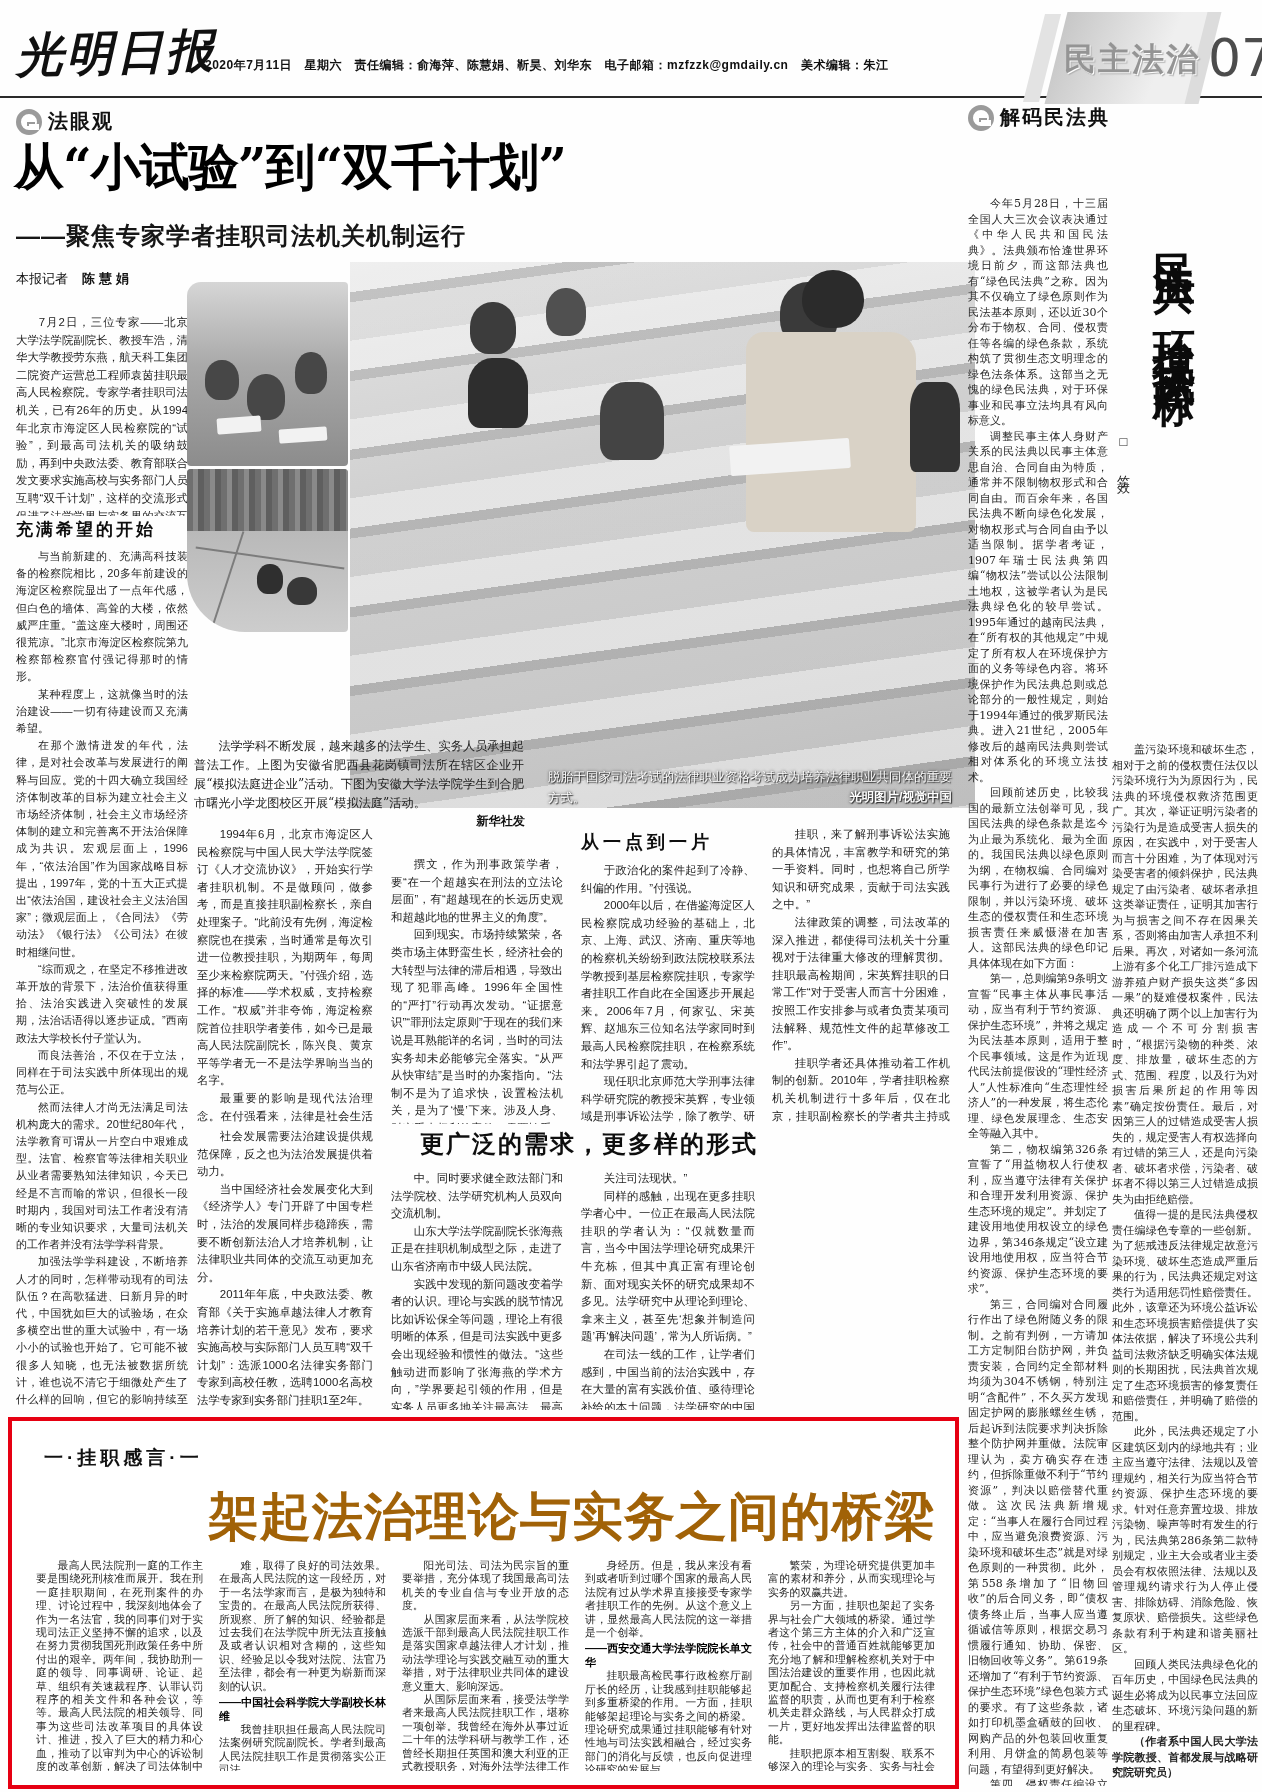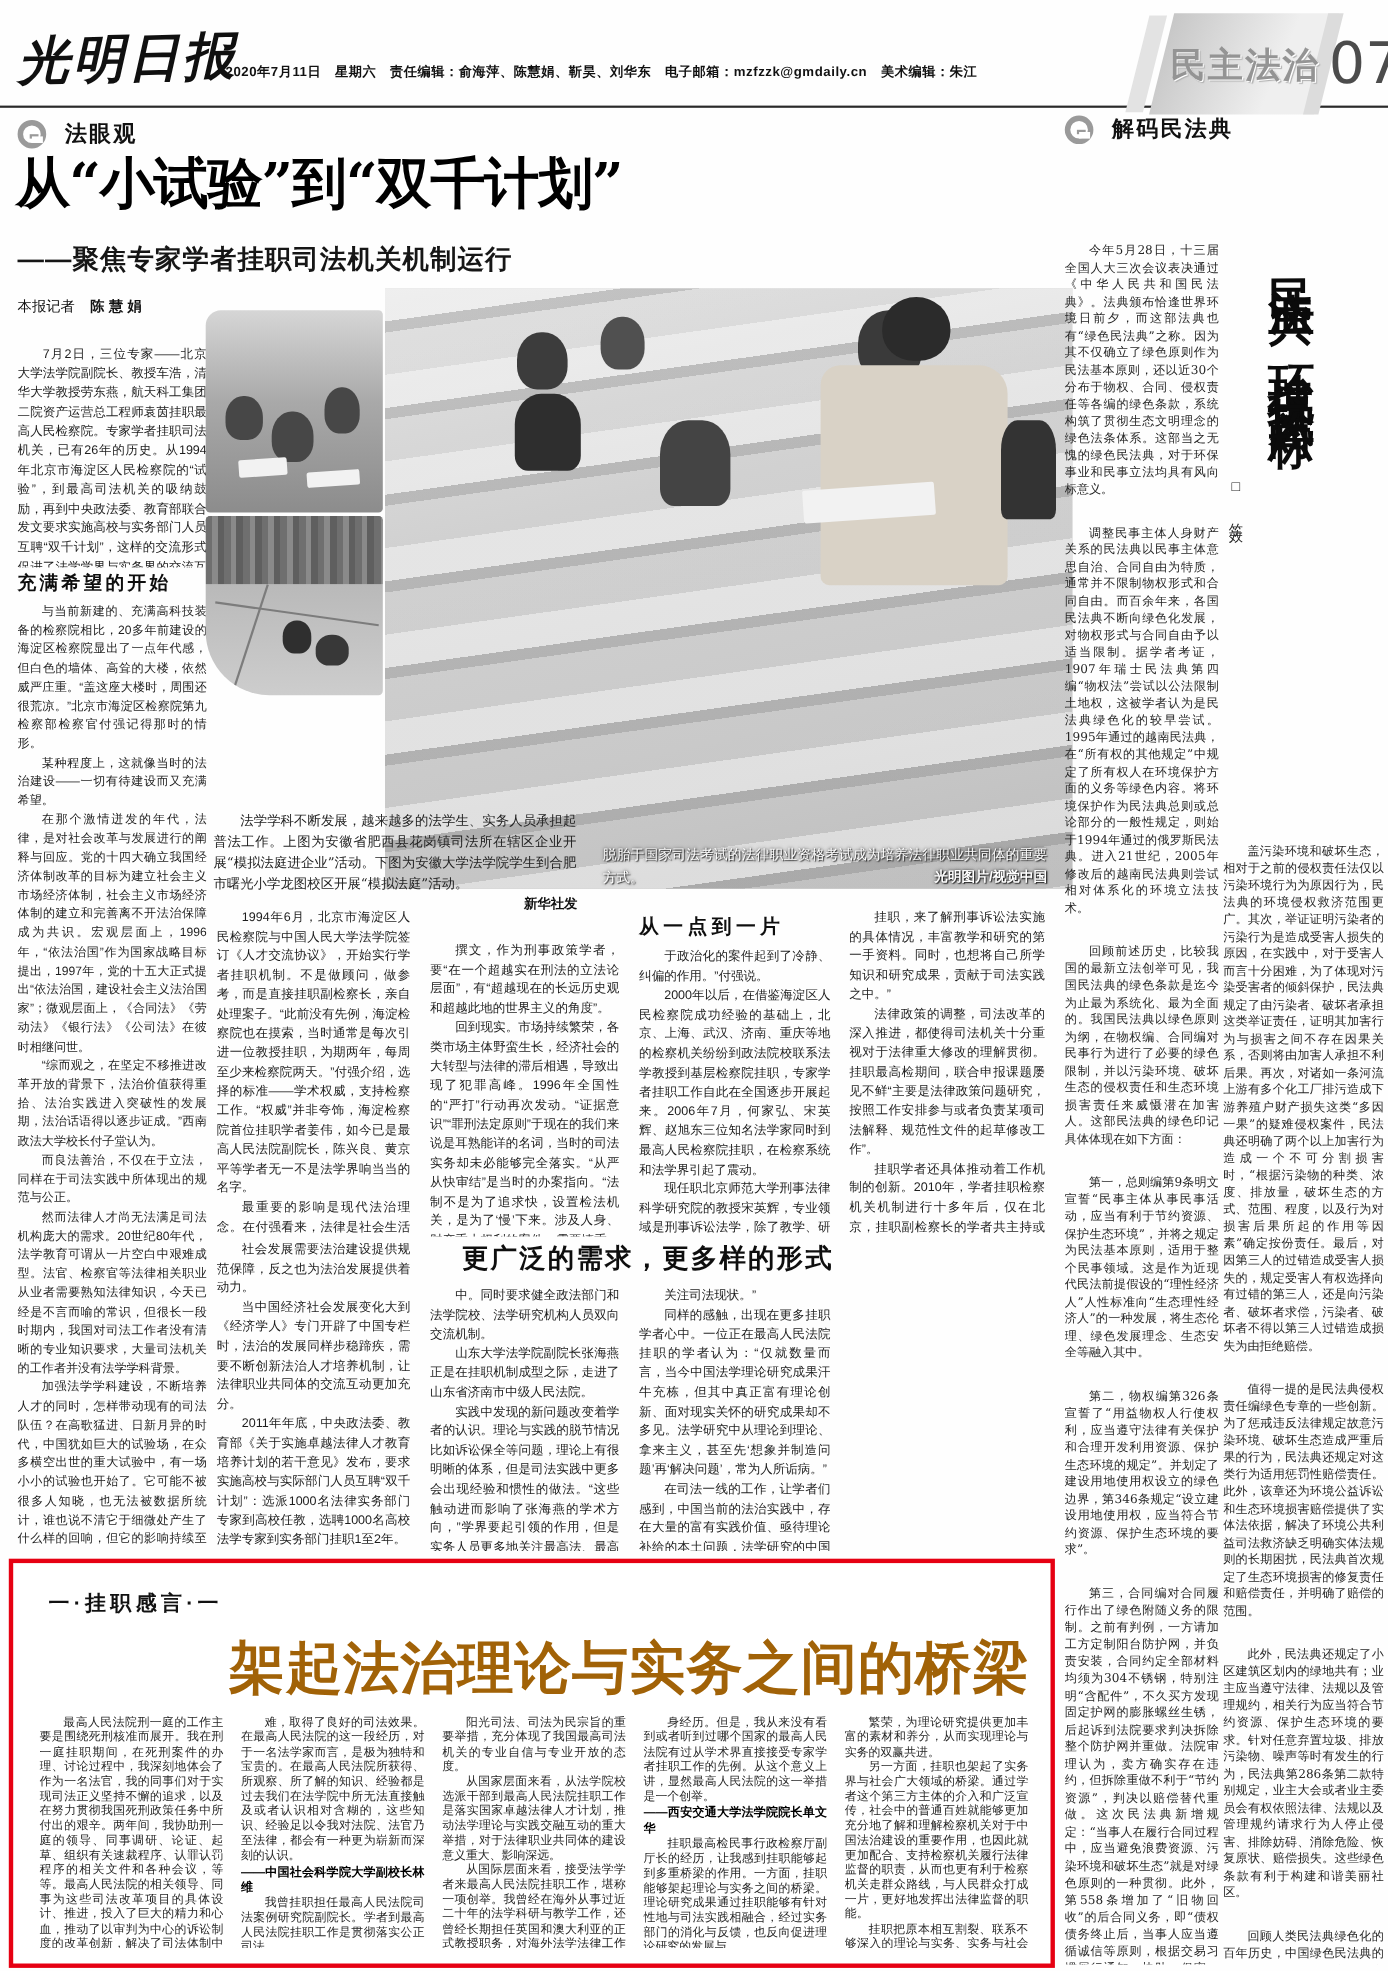--- a/index.html
+++ b/index.html
@@ -13,38 +13,38 @@
   .header-rule{left:0;top:96px;width:1262px;height:2px;background:#2a2a2a;}
   .band-back{left:1034px;top:14px;width:16px;height:88px;background:#e3e3e3;transform:skewX(-14deg);}
   .band{left:1056px;top:12px;width:150px;height:92px;background:linear-gradient(100deg,#c7c7c7,#efefef 70%);
         transform:skewX(-14deg);z-index:1;}
   .band-stripe{left:1196px;top:12px;width:14px;height:92px;background:#dcdcdc;transform:skewX(-14deg);z-index:1;}
   .section-name{left:1064px;top:38px;font-size:32px;font-weight:900;color:#949494;letter-spacing:2px;z-index:2;
                 text-shadow:1px 1px 0 #fff,2px 2px 1px #b0b0b0;}
   .page-num{left:1208px;top:28px;font-size:52px;color:#4c4c4c;font-weight:400;z-index:2;
             font-family:"DejaVu Sans",sans-serif;}
   
-  .gbadge{display:flex;align-items:center;gap:17px;}
+  .gbadge{display:flex;align-items:center;gap:6px;}
   .gcircle{width:26px;height:26px;border-radius:50%;border:5px solid #9a9a9a;box-sizing:border-box;
            position:relative;background:#fff;}
   .gcircle::after{content:"";position:absolute;right:-2px;top:10px;width:10px;height:6px;background:#fff;}
   .gcircle::before{content:"";position:absolute;right:2px;top:8px;width:8px;height:4px;background:#9a9a9a;}
   .gbadge .lbl{font-size:20px;font-weight:900;color:#111;letter-spacing:2px;}
   
   .headline{left:14px;top:134px;width:640px;font-family:"DejaVu Serif",serif;font-weight:900;
             font-size:50px;letter-spacing:-1px;color:#000;white-space:nowrap;}
   .subtitle{left:16px;top:220px;width:560px;font-size:24px;font-weight:700;color:#161616;letter-spacing:1px;}
   .byline{left:16px;top:270px;font-size:13px;color:#111;}
   .byline b{margin-left:14px;letter-spacing:4px;}
   
   .col{ text-align:justify;overflow:hidden;}
   .col p{margin:0;text-indent:2em;}
   .song{font-size:11.4px;line-height:17.6px;color:#1d1d1d;}
   .kai{font-family:"DejaVu Serif",serif;font-size:11px;line-height:15.5px;color:#262626;}
-  .kai p{text-indent:2em;margin-top:24px;}
+  .kai p{text-indent:2em;}
   .subhead{font-weight:900;text-align:left;letter-spacing:3px;color:#0e0e0e;}
   .sh1{left:16px;top:518px;width:172px;font-size:17px;}
   .sh2{left:581px;top:830px;width:174px;font-size:18px;letter-spacing:4px;}
   .sh3{left:420px;top:1128px;width:450px;font-size:24px;letter-spacing:2px;}
   .c1a{left:16px;top:314px;width:172px;height:202px;}
   .c1b{left:16px;top:548px;width:172px;height:860px;font-size:11px;line-height:17.2px;}
   .c2a{left:197px;top:826px;width:176px;height:298px;}
   .c2b{left:197px;top:1128px;width:176px;height:282px;}
   .c3a{left:391px;top:856px;width:172px;height:268px;}
   .c3b{left:391px;top:1170px;width:172px;height:240px;}
@@ -182,21 +182,21 @@
       <p>回到现实。市场持续繁荣，各类市场主体野蛮生长，经济社会的大转型与法律的滞后相遇，导致出现了犯罪高峰。1996年全国性的“严打”行动再次发动。“证据意识”“罪刑法定原则”于现在的我们来说是耳熟能详的名词，当时的司法实务却未必能够完全落实。“从严从快审结”是当时的办案指向。“法制不是为了追求快，设置检法机关，是为了‘慢’下来。涉及人身、财产重大权利的案件，需要慎重。挂职学者批案子，更能秉承法治意识，不够罪不批捕，证据不足不起诉，对过</p>
     </div>
   <div class="abs subhead sh2">从一点到一片</div>
   <div class="abs col song c4a">
       <p>于政治化的案件起到了冷静、纠偏的作用。”付强说。</p>
       <p>2000年以后，在借鉴海淀区人民检察院成功经验的基础上，北京、上海、武汉、济南、重庆等地的检察机关纷纷到政法院校联系法学教授到基层检察院挂职，专家学者挂职工作自此在全国逐步开展起来。2006年7月，何家弘、宋英辉、赵旭东三位知名法学家同时到最高人民检察院挂职，在检察系统和法学界引起了震动。</p>
       <p>现任职北京师范大学刑事法律科学研究院的教授宋英辉，专业领域是刑事诉讼法学，除了教学、研究，还多次参与过刑事诉讼法修改论证工作。谈到挂职契机，他的想法代表了很多学者的心声：“从我自身来说，想通过</p>
     </div>
   <div class="abs col song c5a">
       <p>挂职，来了解刑事诉讼法实施的具体情况，丰富教学和研究的第一手资料。同时，也想将自己所学知识和研究成果，贡献于司法实践之中。”</p>
-      <p>法律政策的调整，司法改革的深入推进，都使得司法机关十分重视对于法律重大修改的理解贯彻。挂职最高检期间，联合申报课题屡见不鲜“主要是法律政策问题研究，按照工作安排参与或者负责某项司法解释、规范性文件的起草修改工作”。</p>
+      <p>法律政策的调整，司法改革的深入推进，都使得司法机关十分重视对于法律重大修改的理解贯彻。挂职最高检期间，宋英辉挂职的日常工作“对于受害人而言十分困难，按照工作安排参与或者负责某项司法解释、规范性文件的起草修改工作”。</p>
       <p>挂职学者还具体推动着工作机制的创新。2010年，学者挂职检察机关机制进行十多年后，仅在北京，挂职副检察长的学者共主持或参与制定检察工作机制56项，其中包括一些在全国具有影响力的试点经验。</p>
     </div>
   <div class="abs subhead sh3">更广泛的需求，更多样的形式</div>
   <div class="abs col song c3b">
       <p>中。同时要求健全政法部门和法学院校、法学研究机构人员双向交流机制。</p>
       <p>山东大学法学院副院长张海燕正是在挂职机制成型之际，走进了山东省济南市中级人民法院。</p>
       <p>实践中发现的新问题改变着学者的认识。理论与实践的脱节情况比如诉讼保全等问题，理论上有很明晰的体系，但是司法实践中更多会出现经验和惯性的做法。“这些触动进而影响了张海燕的学术方向，”学界要起引领的作用，但是实务人员更多地关注最高法、最高检的司法解释，对判例适用等，对学术成果的关注度并不高。学界、理论界的研究要更</p>
     </div>
   <div class="abs col song c4b">
       <p>关注司法现状。”</p>

